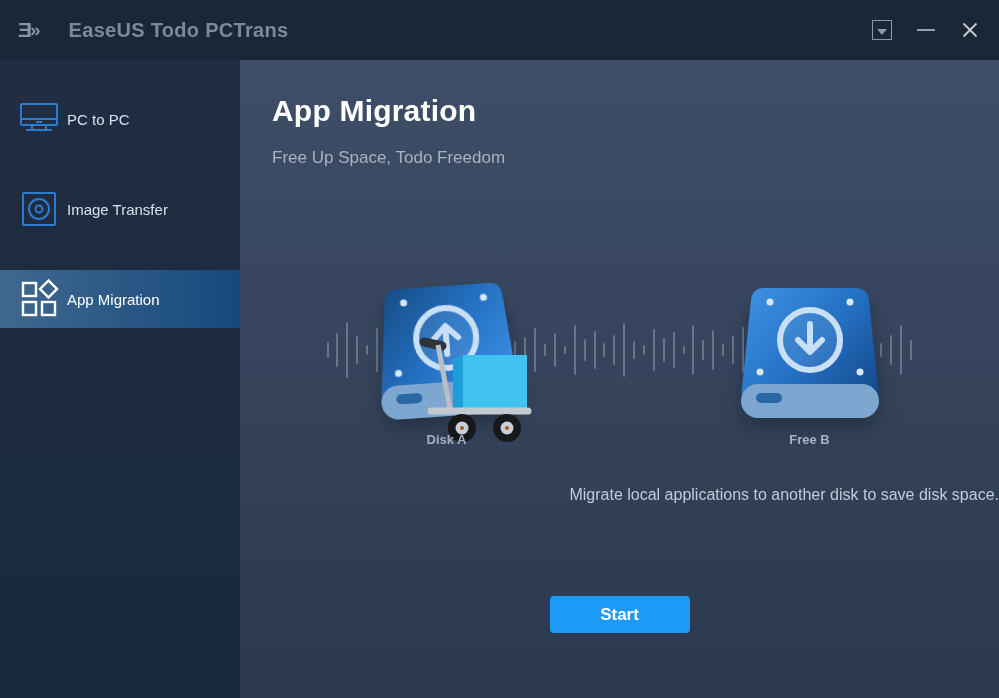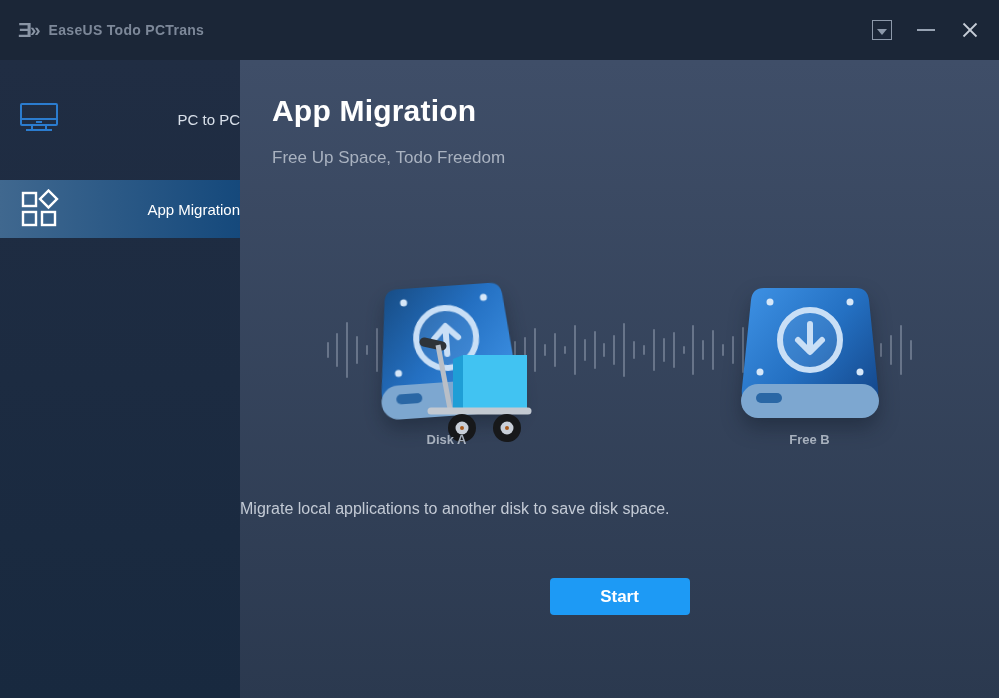--- a/index.html
+++ b/index.html
@@ -7,37 +7,37 @@
   body { font-family:"Liberation Sans", sans-serif; }
   .window { width:999px; height:698px; overflow:hidden; display:flex; flex-direction:column;
             background:#1b2637; position:relative; }
 
   
   .titlebar { height:60px; flex:none; background:#1b2637; display:flex; align-items:center;
               padding:0 18px; }
   .logo { color:#8a95a5; font-weight:bold; font-size:21px; letter-spacing:-3px; margin-right:12px;
           display:inline-flex; align-items:center; }
   .logo .chev { font-size:19px; letter-spacing:-4px; margin-left:1px; }
-  .app-title { color:#7d8899; font-size:14px; font-weight:700; letter-spacing:.3px; }
+  .app-title { color:#7d8899; font-size:20px; font-weight:700; letter-spacing:.3px;margin-left:20px; }
   .tb-controls { margin-left:auto; display:flex; align-items:center; gap:22px; }
   .tb-btn { width:22px; height:22px; display:flex; align-items:center; justify-content:center;
             cursor:pointer; }
   .menu-box { width:20px; height:20px; border:1.5px solid #8d99aa; display:flex;
               align-items:center; justify-content:center; }
   .menu-box .tri { width:0; height:0; border-left:5px solid transparent; border-right:5px solid transparent;
                    border-top:6px solid #8d99aa; margin-top:3px; }
   .min-bar { width:18px; height:2px; background:#97a2b2; }
 
   
   .body { flex:1; display:flex; min-height:0; }
 
   
   .sidebar { width:240px; flex:none; background:linear-gradient(180deg,#202d43 0%, #18293f 100%); }
   .side-item { height:58px; display:flex; align-items:center; padding-left:19px; gap:8px;
-               cursor:pointer; color:#d9e0ea; font-size:15px;justify-content:space-between; }
+               cursor:pointer; color:#d9e0ea; font-size:15px; }
   .side-item .ic { width:40px; height:40px; flex:none; display:flex; align-items:center; justify-content:center; }
   .side-item svg { stroke:#2b7ccf; fill:none; }
   .side-item.selected { background:linear-gradient(90deg,#40688f 0%, #15497c 100%); color:#ffffff; }
   .side-item.selected svg { stroke:#ffffff; }
   .si-1 { margin-top:30px; }
   .si-2 { margin-top:32px; }
   .si-3 { margin-top:32px; }
 
   
   .main { flex:1; background:linear-gradient(180deg,#3f4e68 0%, #2b394f 100%); position:relative; }
@@ -52,22 +52,22 @@
   .disk-a-wrap { left:52px; }
   .disk-b-wrap { left:415px; top:2px; }
   .disk-svg { filter:drop-shadow(0 10px 10px rgba(8,16,30,.35)); }
   .disk-a-wrap .disk-svg { transform:rotate(-4deg); }
   .cart-svg { position:absolute; left:39px; top:51px; }
   .disk-label { position:absolute; top:152px; width:140px; text-align:center;
                 color:#a7b0bd; font-size:13px; font-weight:600; }
   .disk-label-a { left:52px; }
   .disk-label-b { left:415px; }
 
-  .caption { text-align:left; color:#c3cad5; font-size:16px; margin-top:34px; }
-  .start-btn { display:block; width:140px; height:37px; margin:60px auto 0; border:none;
+  .caption { text-align:right; color:#c3cad5; font-size:16px; margin-top:20px; }
+  .start-btn { display:block; width:140px; height:37px; margin:92px auto 0; border:none;
                border-radius:4px; background:#1d9af5; color:#ffffff; font-size:17px; font-weight:700;
                font-family:"Liberation Sans", sans-serif; cursor:pointer; }
 </style>
 </head>
 <body>
 
 <div class="window">
 
   <div class="titlebar">
     <span class="logo">Ǝ<span class="chev">»</span></span>
@@ -98,20 +98,30 @@
           <svg width="40" height="34" viewBox="0 0 40 34" stroke-width="2">
             <rect x="2" y="2" width="36" height="21" rx="1"></rect>
             <line x1="2" y1="17" x2="38" y2="17"></line>
             <line x1="17" y1="20" x2="23" y2="20"></line>
             <line x1="13" y1="23" x2="13" y2="27"></line>
             <line x1="27" y1="23" x2="27" y2="27"></line>
             <line x1="7" y1="28" x2="33" y2="28"></line>
           </svg>
         </span>
         <span>PC to PC</span>
+      </div>
+      <div class="side-item si-2">
+        <span class="ic">
+          <svg width="36" height="36" viewBox="0 0 36 36" stroke-width="2">
+            <rect x="2" y="2" width="32" height="32" rx="1"></rect>
+            <circle cx="18" cy="18" r="10"></circle>
+            <circle cx="18" cy="18" r="3.5"></circle>
+          </svg>
+        </span>
+        <span>Image Transfer</span>
       </div>
       <div class="side-item si-3 selected">
         <span class="ic">
           <svg width="40" height="40" viewBox="0 0 40 40" stroke-width="2.4">
             <rect x="4" y="4" width="13" height="13"></rect>
             <rect x="4" y="23" width="13" height="13"></rect>
             <rect x="23" y="23" width="13" height="13"></rect>
             <rect x="23.5" y="4" width="12" height="12" transform="rotate(45 29.5 10)"></rect>
           </svg>
         </span>

